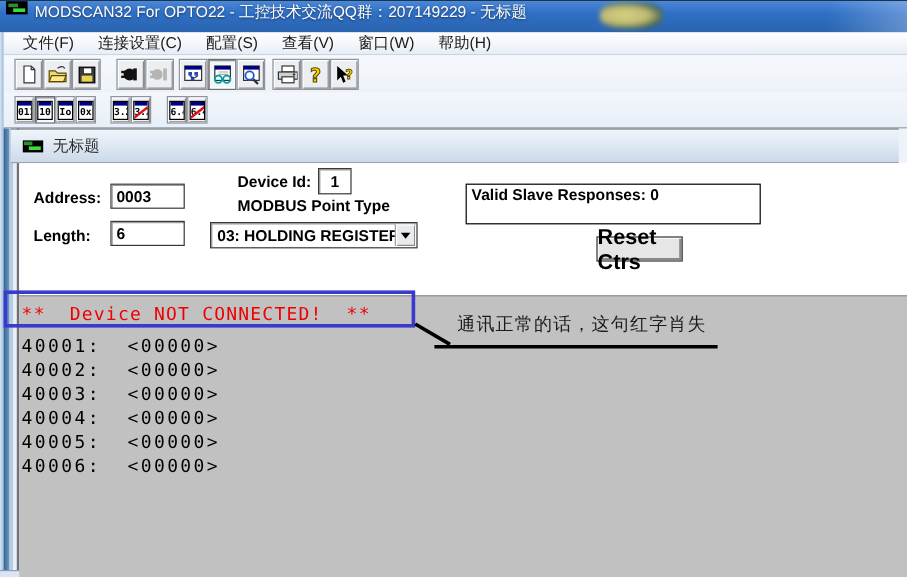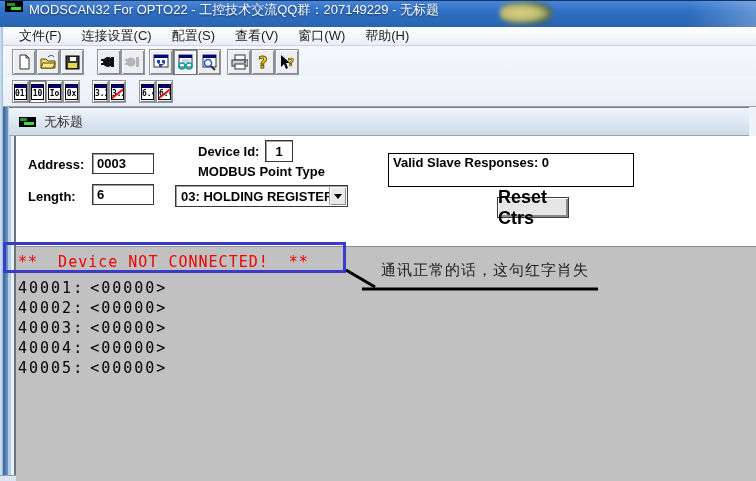--- a/index.html
+++ b/index.html
@@ -128,21 +128,21 @@
     display:flex; align-items:center; justify-content:center;
   }
   
   .mono { font-family:"DejaVu Sans Mono",monospace; }
   .error-banner {
     position:absolute; left:2px; top:6px;
     font-size:15px; letter-spacing:1px; color:#ee0000; white-space:pre;
   }
   .register-list { position:absolute; left:2px; top:31px; }
   .reg-row { height:20px; line-height:20px; font-size:15px; letter-spacing:2px; color:#000; white-space:nowrap; }
-  .reg-val { margin-left:6px; }
+  .reg-val { margin-left:22px; }
   
   .blue-rect {
     position:absolute; left:3px; top:242px; width:343px; height:31px;
     border:3px solid #3a3acc; pointer-events:none;
   }
   .callout-svg { position:absolute; left:0; top:0; width:756px; height:481px; pointer-events:none; }
   .annotation-text {
     position:absolute; left:381px; top:261px; font-size:15px; color:#1c1c1c;
     letter-spacing:1px; white-space:nowrap;
   }
@@ -373,20 +373,21 @@
   </div>
 
   <div class="data-panel">
     <div class="error-banner mono">**  Device NOT CONNECTED!  **</div>
     <div class="register-list">
       <div class="reg-row mono"><span>40001:</span><span class="reg-val">&lt;00000&gt;</span></div>
       <div class="reg-row mono"><span>40002:</span><span class="reg-val">&lt;00000&gt;</span></div>
       <div class="reg-row mono"><span>40003:</span><span class="reg-val">&lt;00000&gt;</span></div>
       <div class="reg-row mono"><span>40004:</span><span class="reg-val">&lt;00000&gt;</span></div>
       <div class="reg-row mono"><span>40005:</span><span class="reg-val">&lt;00000&gt;</span></div>
+      <div class="reg-row mono"><span>40006:</span><span class="reg-val">&lt;00000&gt;</span></div>
     </div>
   </div>
 
   <div class="blue-rect"></div>
   <svg class="callout-svg">
     <path d="M346 270 L375 287" stroke="#000" stroke-width="3" fill="none"></path>
     <path d="M362 289 H 598" stroke="#000" stroke-width="3" fill="none"></path>
   </svg>
   <div class="annotation-text">通讯正常的话，这句红字肖失</div>
 

